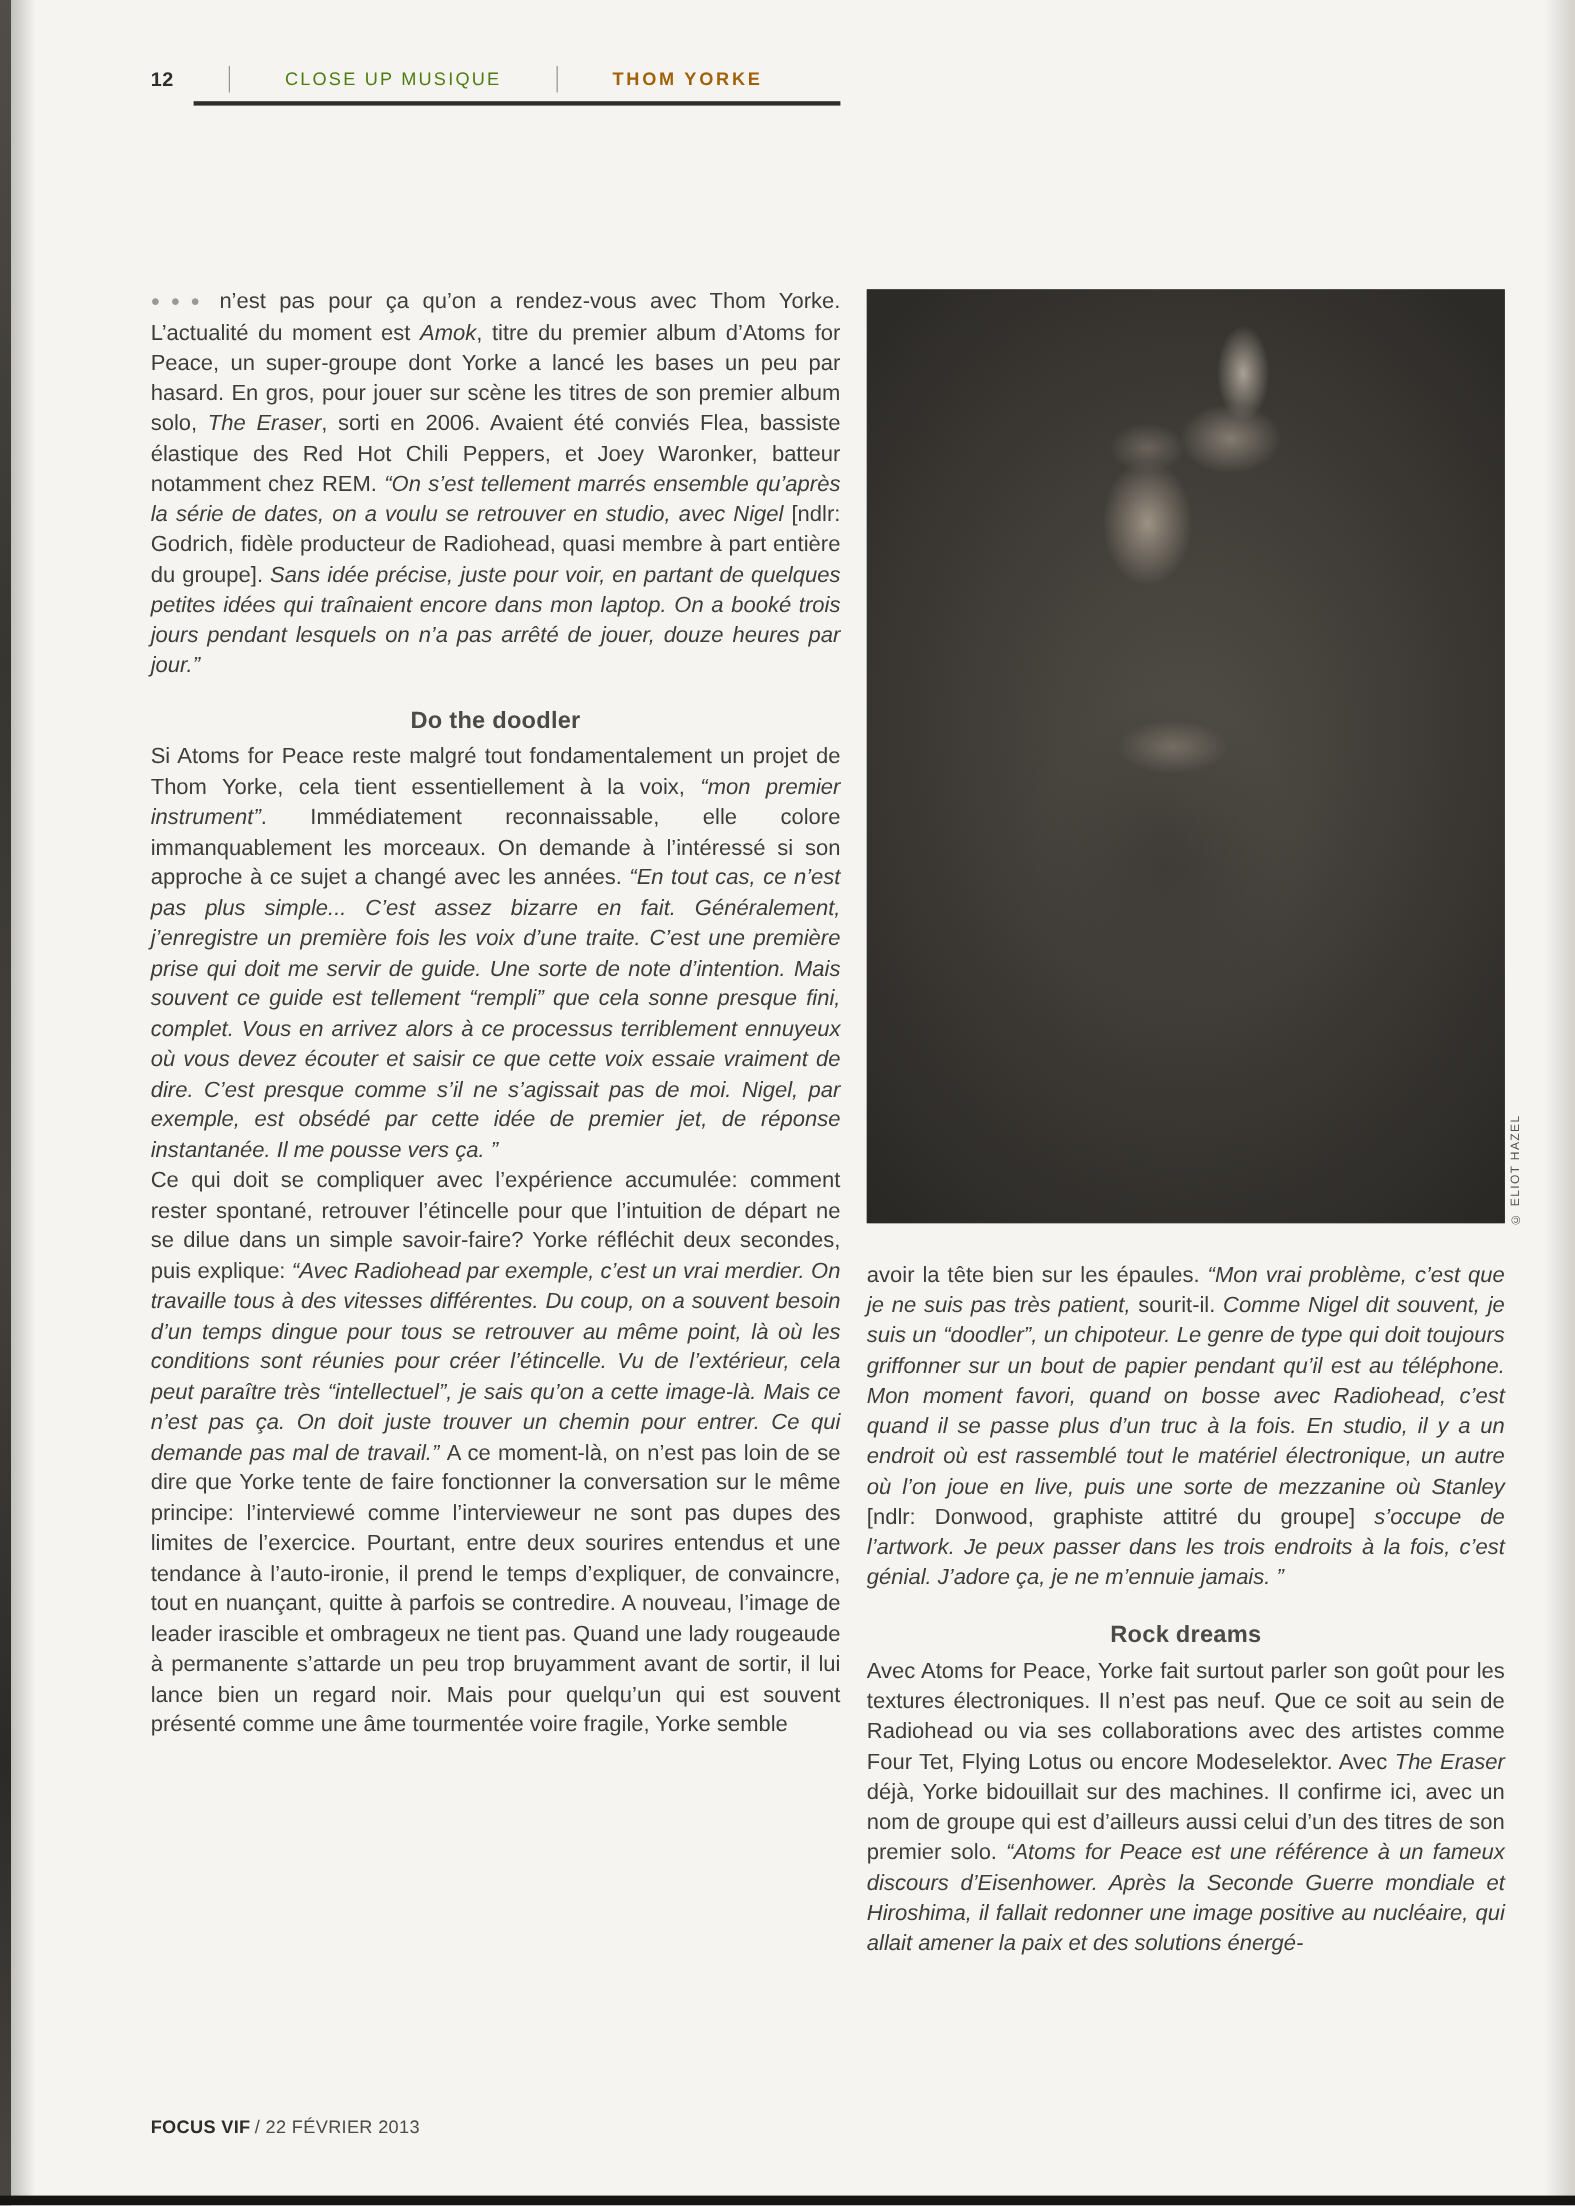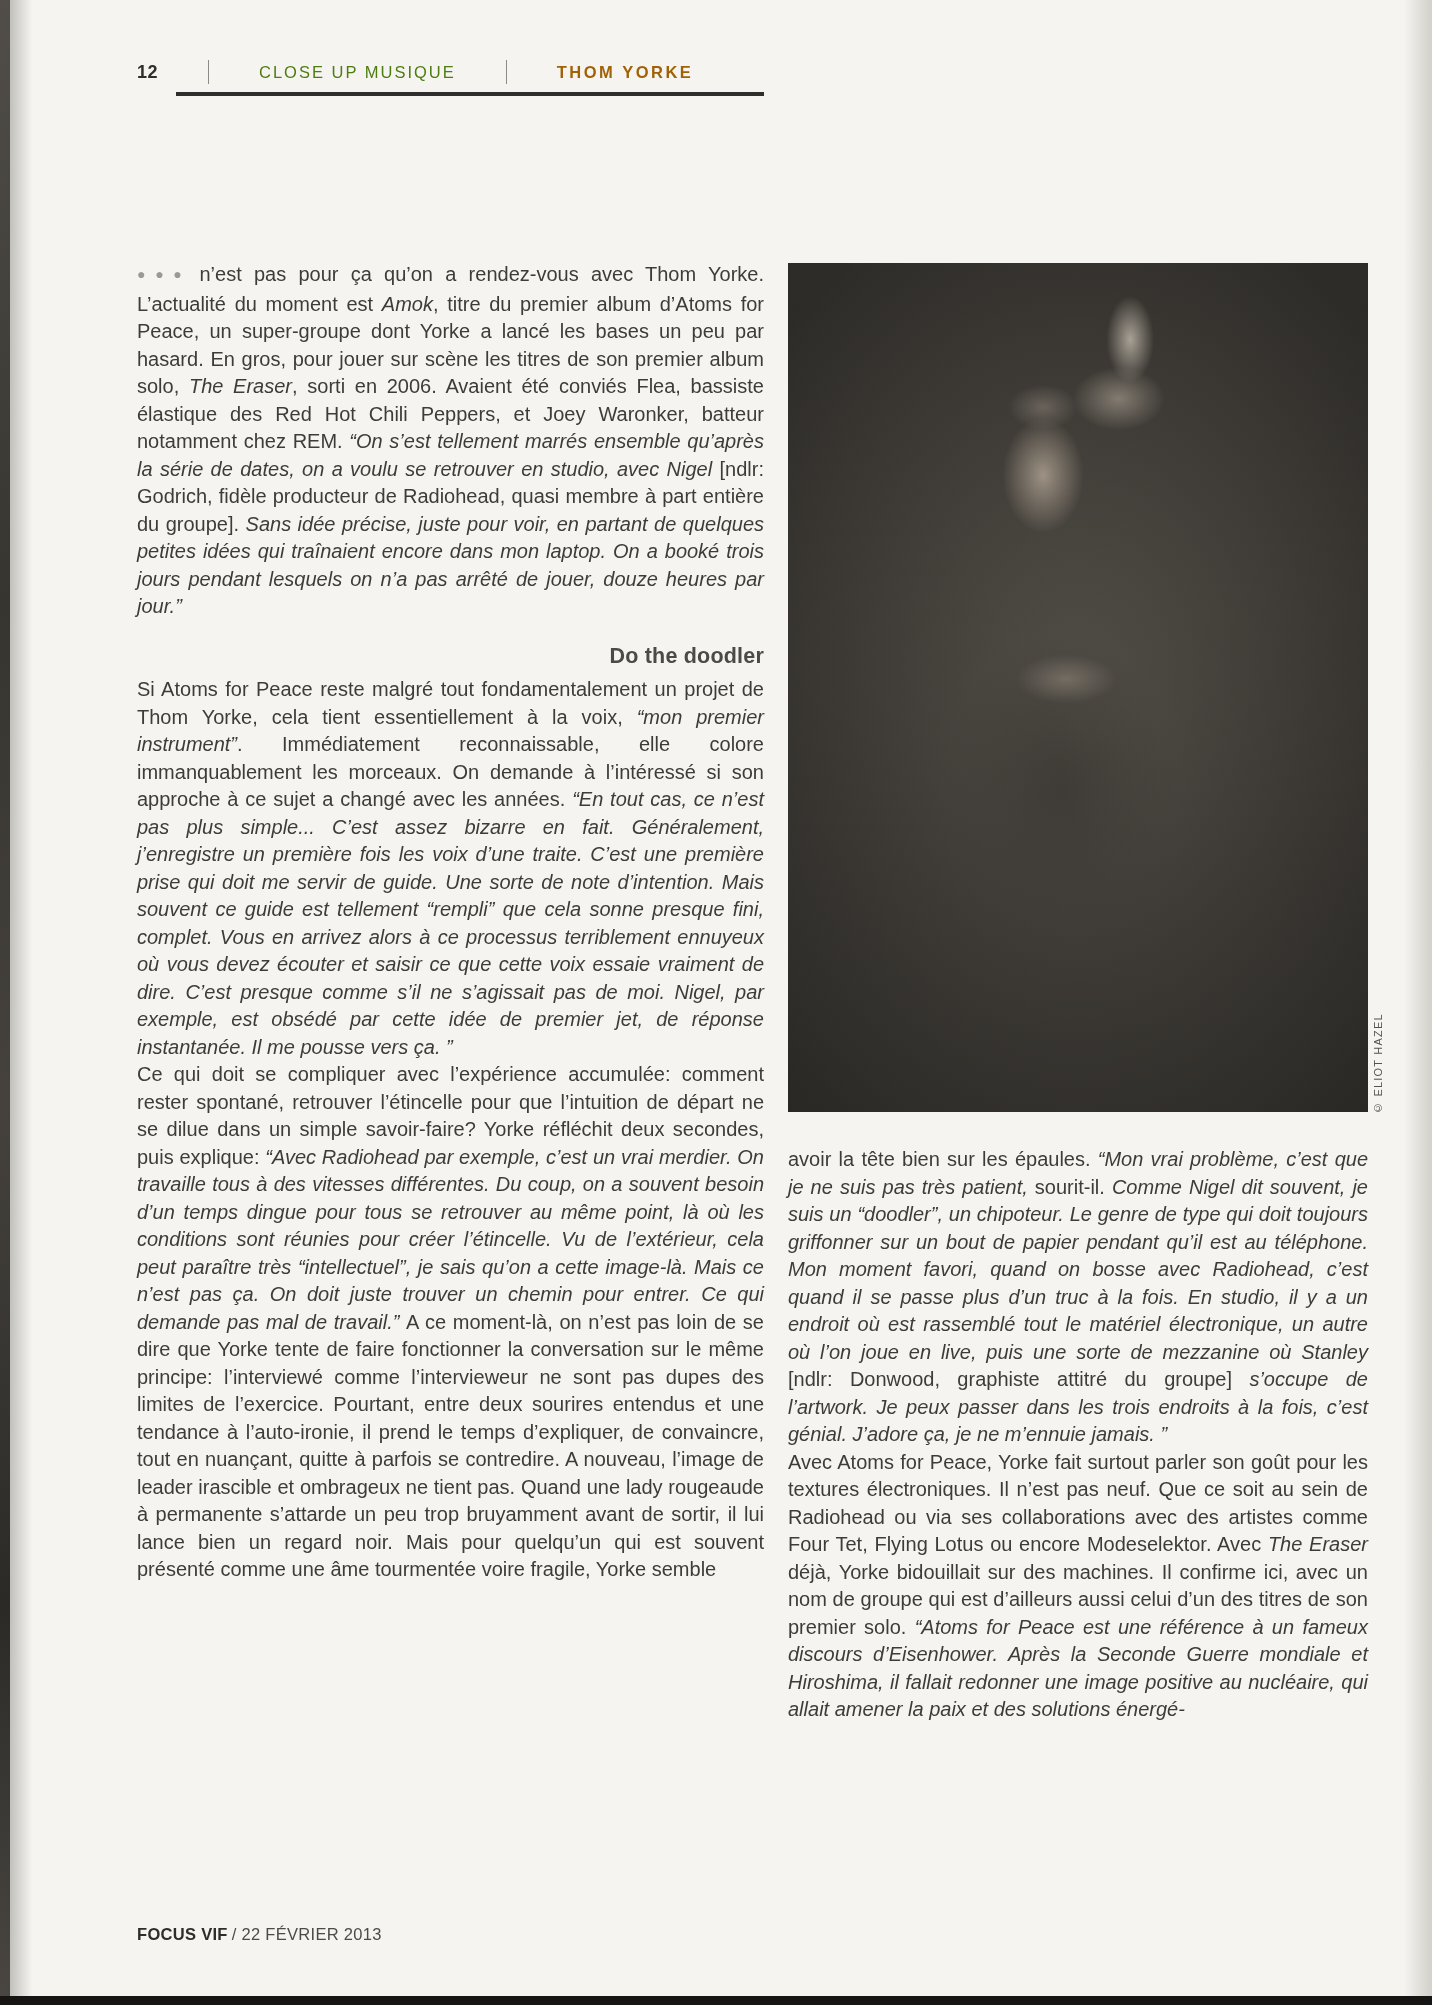--- a/index.html
+++ b/index.html
@@ -46,21 +46,21 @@
   .col-left{left:137px;top:261px;width:627px;}
   .col-right{left:788px;top:1146px;width:580px;}
   .it{font-style:italic;}
   .bullets{
     color:#9b9995;font-size:14px;letter-spacing:3px;margin-right:8px;
     position:relative;top:-2px;
   }
   .subhead{
     font-size:21.5px;font-weight:700;color:#4c4a46;
     margin:20px 0 6px 0 !important;
-    text-align:right;letter-spacing:.2px;
+    text-align:center;letter-spacing:.2px;
   }
   .subhead.first{margin-top:22px !important;}
   .col-right .subhead{margin-top:24px !important;}
   
   .photo{
     position:absolute;left:788px;top:263px;width:580px;height:849px;
     background:
       radial-gradient(ellipse 34px 62px at 59% 9%,  rgba(205,196,182,.75), rgba(205,196,182,0) 70%),
       radial-gradient(ellipse 64px 44px at 57% 16%, rgba(168,158,145,.65), rgba(168,158,145,0) 72%),
       radial-gradient(ellipse 58px 82px at 44% 25%, rgba(173,160,145,.85), rgba(173,160,145,0) 70%),
@@ -106,20 +106,21 @@
     <p class="subhead first">Do the doodler</p>
     <p><span>Si Atoms for Peace reste malgré tout fondamentalement un projet de Thom Yorke, cela tient essentiellement à la voix, </span><span class="it">“mon premier instrument”</span><span>. Immédiatement reconnaissable, elle colore immanquablement les morceaux. On demande à l’intéressé si son approche à ce sujet a changé avec les années. </span><span class="it">“En tout cas, ce n’est pas plus simple... C’est assez bizarre en fait. Généralement, j’enregistre un première fois les voix d’une traite. C’est une première prise qui doit me servir de guide. Une sorte de note d’intention. Mais souvent ce guide est tellement “rempli” que cela sonne presque fini, complet. Vous en arrivez alors à ce processus terriblement ennuyeux où vous devez écouter et saisir ce que cette voix essaie vraiment de dire. C’est presque comme s’il ne s’agissait pas de moi. Nigel, par exemple, est obsédé par cette idée de premier jet, de réponse instantanée. Il me pousse vers ça. ”</span></p>
     <p><span>Ce qui doit se compliquer avec l’expérience accumulée: comment rester spontané, retrouver l’étincelle pour que l’intuition de départ ne se dilue dans un simple savoir-faire? Yorke réfléchit deux secondes, puis explique: </span><span class="it">“Avec Radiohead par exemple, c’est un vrai merdier. On travaille tous à des vitesses différentes. Du coup, on a souvent besoin d’un temps dingue pour tous se retrouver au même point, là où les conditions sont réunies pour créer l’étincelle. Vu de l’extérieur, cela peut paraître très “intellectuel”, je sais qu’on a cette image-là. Mais ce n’est pas ça. On doit juste trouver un chemin pour entrer. Ce qui demande pas mal de travail.” </span><span>A ce moment-là, on n’est pas loin de se dire que Yorke tente de faire fonctionner la conversation sur le même principe: l’interviewé comme l’intervieweur ne sont pas dupes des limites de l’exercice. Pourtant, entre deux sourires entendus et une tendance à l’auto-ironie, il prend le temps d’expliquer, de convaincre, tout en nuançant, quitte à parfois se contredire. A nouveau, l’image de leader irascible et ombrageux ne tient pas. Quand une lady rougeaude à permanente s’attarde un peu trop bruyamment avant de sortir, il lui lance bien un regard noir. Mais pour quelqu’un qui est souvent présenté comme une âme tourmentée voire fragile, Yorke semble</span></p>
   </div>
 
   <div class="photo"></div>
   <div class="photo-credit">© ELIOT HAZEL</div>
 
   <div class="col col-right">
     <p><span>avoir la tête bien sur les épaules. </span><span class="it">“Mon vrai problème, c’est que je ne suis pas très patient, </span><span>sourit-il. </span><span class="it">Comme Nigel dit souvent, je suis un “doodler”, un chipoteur. Le genre de type qui doit toujours griffonner sur un bout de papier pendant qu’il est au téléphone. Mon moment favori, quand on bosse avec Radiohead, c’est quand il se passe plus d’un truc à la fois. En studio, il y a un endroit où est rassemblé tout le matériel électronique, un autre où l’on joue en live, puis une sorte de mezzanine où Stanley </span><span>[ndlr: Donwood, graphiste attitré du groupe] </span><span class="it">s’occupe de l’artwork. Je peux passer dans les trois endroits à la fois, c’est génial. J’adore ça, je ne m’ennuie jamais. ”</span></p>
+    <p class="subhead">Rock dreams</p>
     <p><span>Avec Atoms for Peace, Yorke fait surtout parler son goût pour les textures électroniques. Il n’est pas neuf. Que ce soit au sein de Radiohead ou via ses collaborations avec des artistes comme Four Tet, Flying Lotus ou encore Modeselektor. Avec </span><span class="it">The Eraser</span><span> déjà, Yorke bidouillait sur des machines. Il confirme ici, avec un nom de groupe qui est d’ailleurs aussi celui d’un des titres de son premier solo. </span><span class="it">“Atoms for Peace est une référence à un fameux discours d’Eisenhower. Après la Seconde Guerre mondiale et Hiroshima, il fallait redonner une image positive au nucléaire, qui allait amener la paix et des solutions énergé-</span></p>
   </div>
 
   <div class="footer">
     <span class="mag">FOCUS VIF</span><span>/ 22 FÉVRIER 2013</span>
   </div>
 
   <div class="scan-edge-bottom"></div>
 </div>
 

